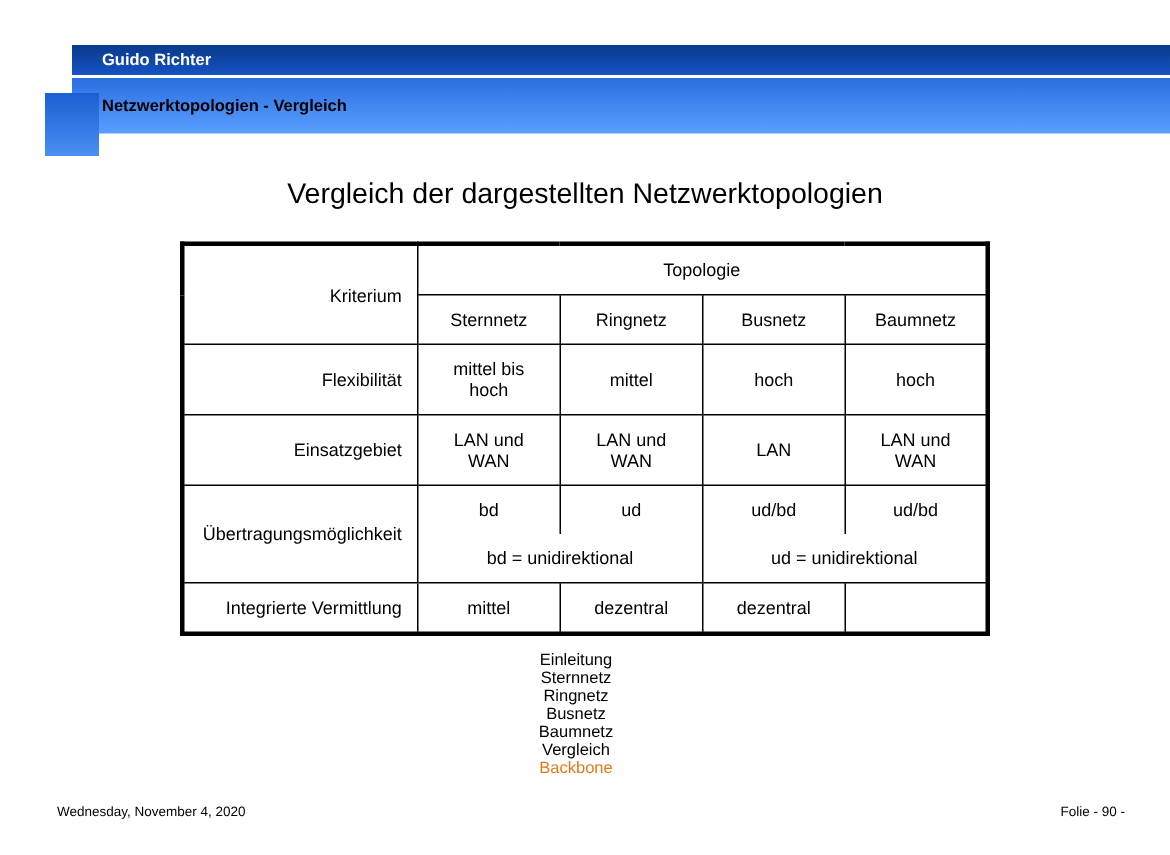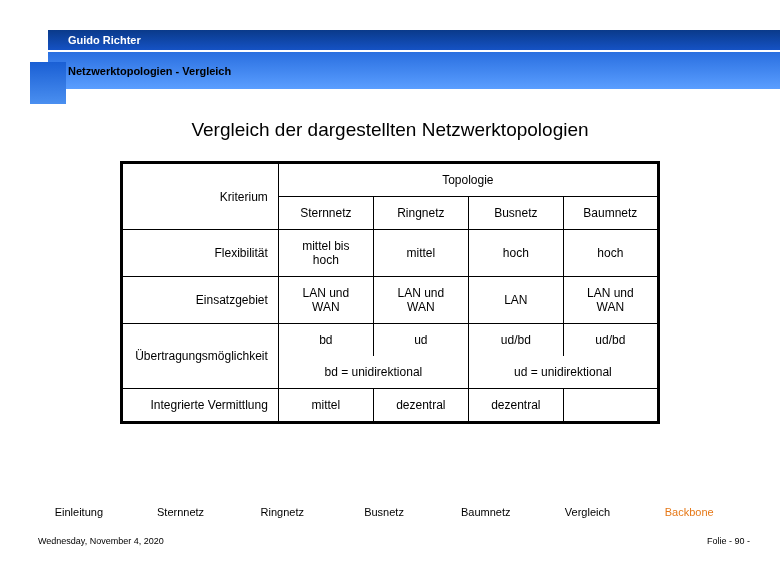--- a/index.html
+++ b/index.html
@@ -10,21 +10,21 @@
   .blue-box { position: absolute; left: 30px; top: 32px; width: 36px; height: 42px; background: linear-gradient(to bottom, #1a5fd4, #4a8ff0); }
   .title { text-align: center; font-size: 19px; font-weight: normal; margin-top: 30px; }
   .table-wrap { display: flex; justify-content: center; margin-top: 20px; }
   table { border-collapse: collapse; border: 3px solid #000; }
   td, th { border: 1px solid #000; padding: 9px 10px; text-align: center; font-size: 12px; }
   .krit-col { width: 155px; text-align: right; padding-left: 12px; }
   .data-col { width: 95px; }
   .topo-header { font-size: 12px; }
   .legend-row td { border-top: none; }
   .abbr-row td { border-bottom: none; margin-top: 36px; }
-  .nav { position: absolute; bottom: 52px; left: 0; right: 12px; display: flex; padding: 0 28px; }
+  .nav { position: absolute; bottom: 52px; left: 0; right: 12px; display: flex; padding: 0 28px; flex-direction: column; }
   .nav span { font-size: 11px; flex: 1; text-align: center; }
   .nav .active { color: #e67817; }
   .footer { position: absolute; bottom: 24px; left: 38px; right: 30px; display: flex; justify-content: space-between; font-size: 9px; }
 </style>
 </head>
 <body>
 
 <div class="header-bars">
   <div class="blue-box"></div>
   <div class="bar1">

